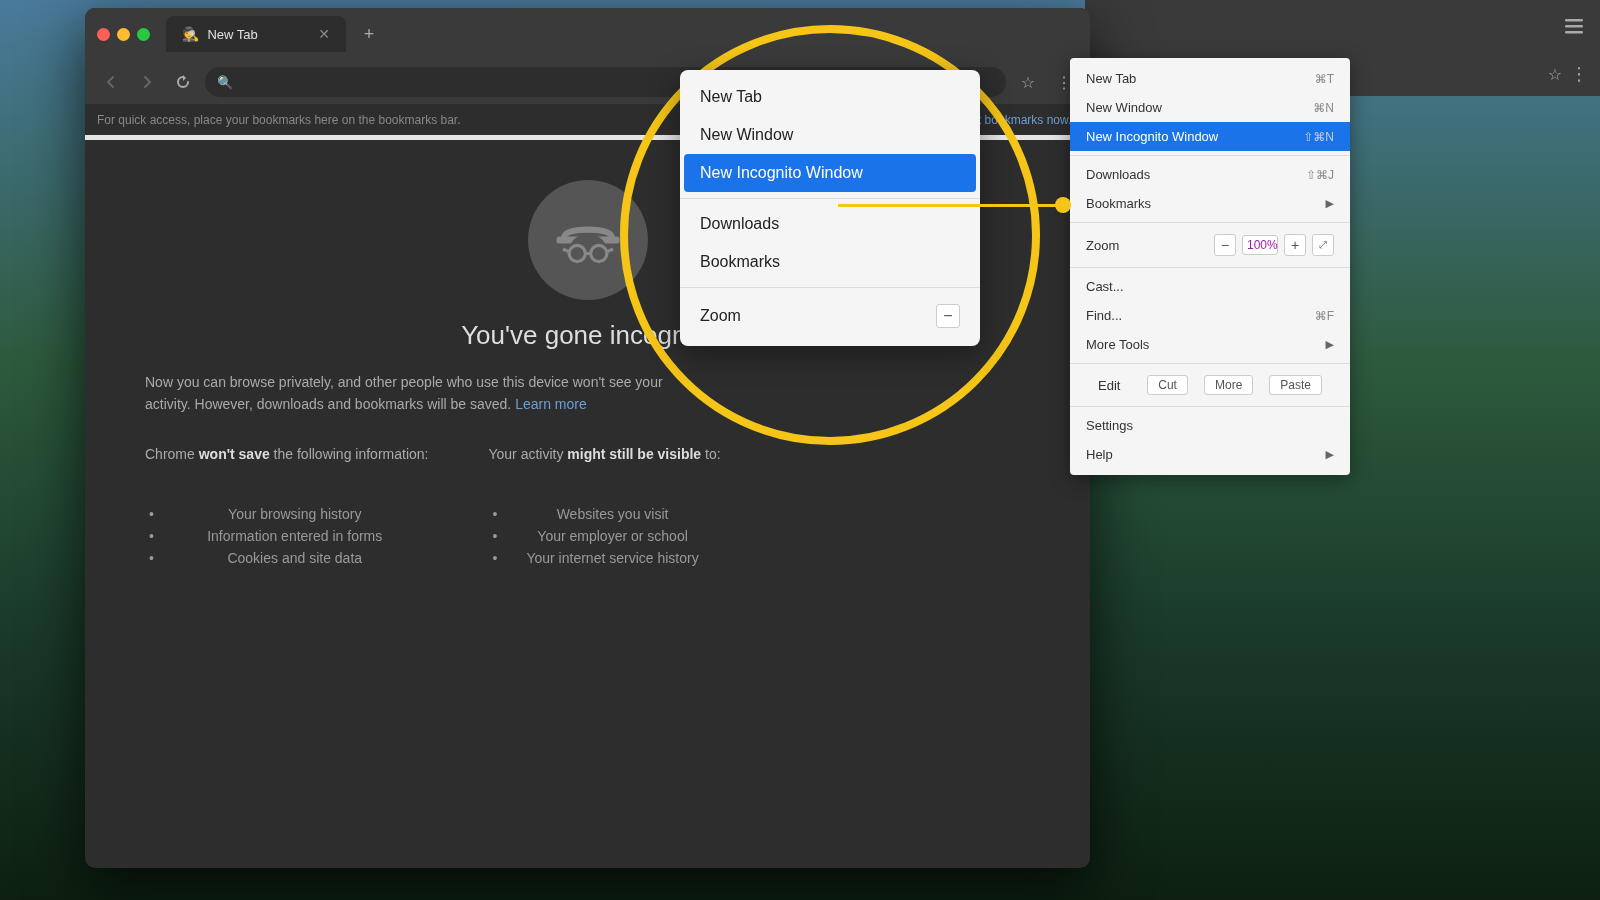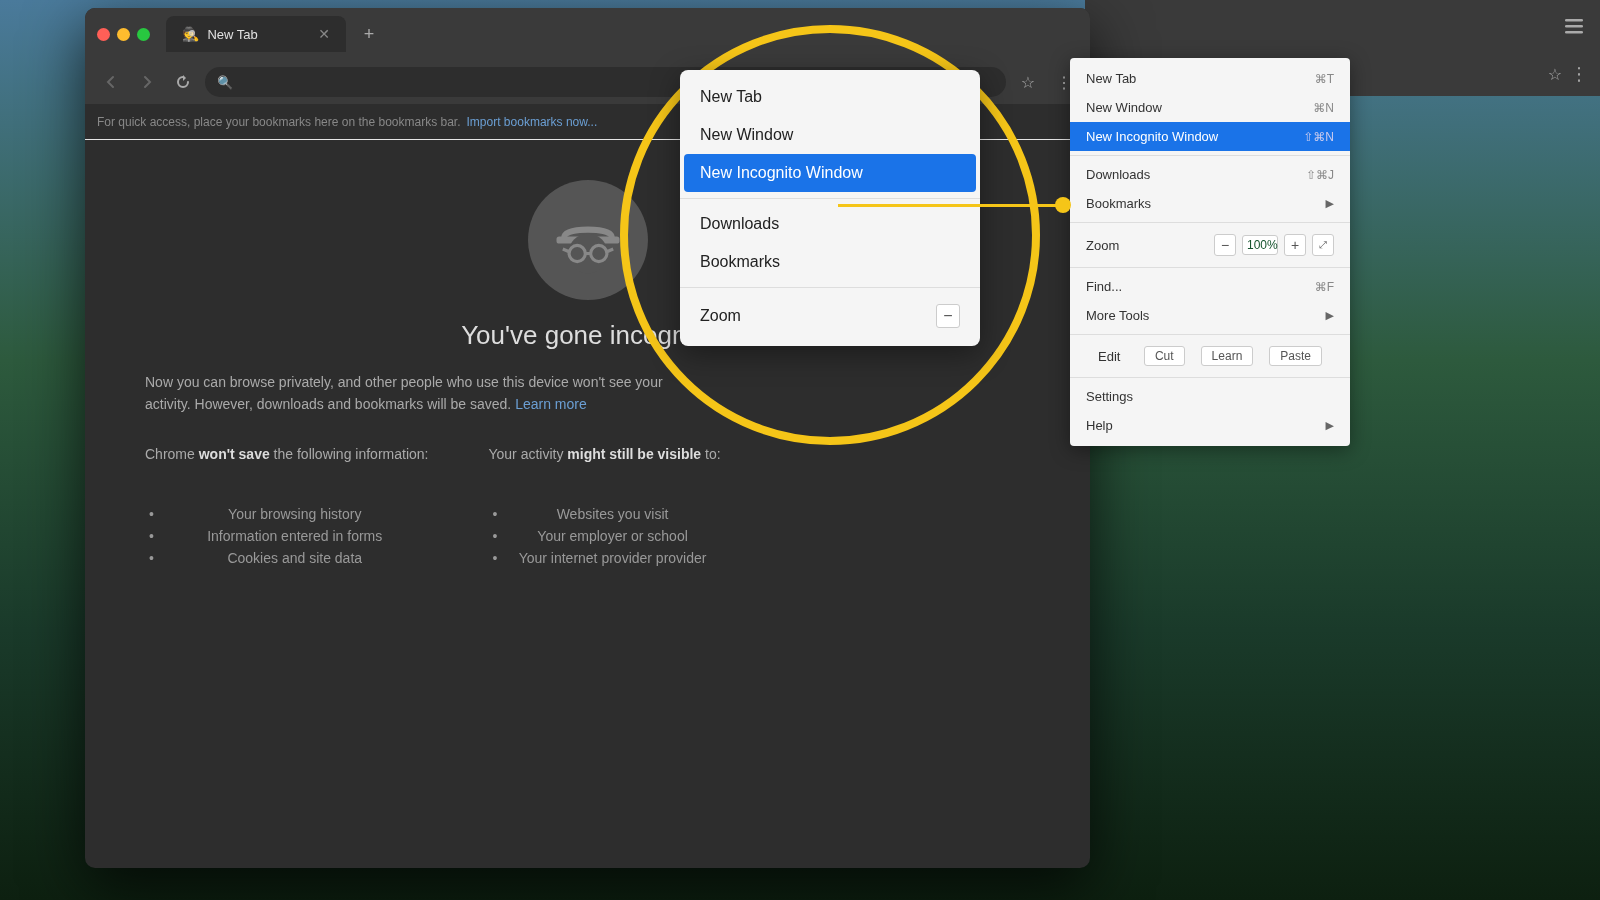--- a/index.html
+++ b/index.html
@@ -141,21 +141,22 @@
 
     
     .bookmarks-bar {
       height: 36px;
       background: #2d2d2d;
       display: flex;
       align-items: center;
       padding: 0 12px;
       font-size: 12px;
       color: #888;
-      border-bottom: 1px solid #e5e5e5;
+      border-bottom: 5px solid #e5e5e5;
+      justify-content: space-between;
     }
 
     .import-link {
       color: #6b9fd4;
       margin-left: 6px;
     }
 
     
     .incognito-content {
       padding: 40px 60px;
@@ -360,21 +361,21 @@
       display: flex;
       align-items: center;
       justify-content: center;
       font-size: 14px;
       color: #555;
       background: white;
     }
 
     .zoom-val {
       font-size: 12px;
-      color: #14532d;
+      color: #a21caf;
       width: 36px;
       text-align: center;
       border: 1px solid #ccc;
       border-radius: 3px;
       padding: 2px 4px;
       background: white;
     }
 
     .zoom-expand {
       width: 22px;
@@ -563,21 +564,21 @@
           <li>Cookies and site data</li>
         </ul>
       </div>
       <div class="info-col">
         <h4>
           Your activity <strong>might still be visible</strong> to:
         </h4>
         <ul>
           <li>Websites you visit</li>
           <li>Your employer or school</li>
-          <li>Your internet provider provider</li>
+          <li>Your internet service history</li>
         </ul>
       </div>
     </div>
   </div>
 </div>
 
 <div class="yellow-circle"></div>
 
 <div class="main-dropdown">
   <div class="menu-item">
@@ -636,33 +637,36 @@
     <span>Zoom</span>
     <div class="zoom-controls">
       <div class="zoom-btn">−</div>
       <div class="zoom-val">100%</div>
       <div class="zoom-btn">+</div>
       <div class="zoom-expand">⤢</div>
     </div>
   </div>
   <div class="cm-divider"></div>
   <div class="cm-item">
+    <span>Cast...</span>
+  </div>
+  <div class="cm-item">
     <span>Find...</span>
     <span class="cm-shortcut">⌘F</span>
   </div>
   <div class="cm-item">
     <span>More Tools</span>
     <span class="cm-arrow">▶</span>
   </div>
   <div class="cm-divider"></div>
   <div class="cm-edit-row">
     <span class="edit-label">Edit</span>
     <div class="edit-btns">
       <button class="edit-btn">Cut</button>
-      <button class="edit-btn">Learn</button>
+      <button class="edit-btn">More</button>
       <button class="edit-btn">Paste</button>
     </div>
   </div>
   <div class="cm-divider"></div>
   <div class="cm-item">
     <span>Settings</span>
   </div>
   <div class="cm-item">
     <span>Help</span>
     <span class="cm-arrow">▶</span>

